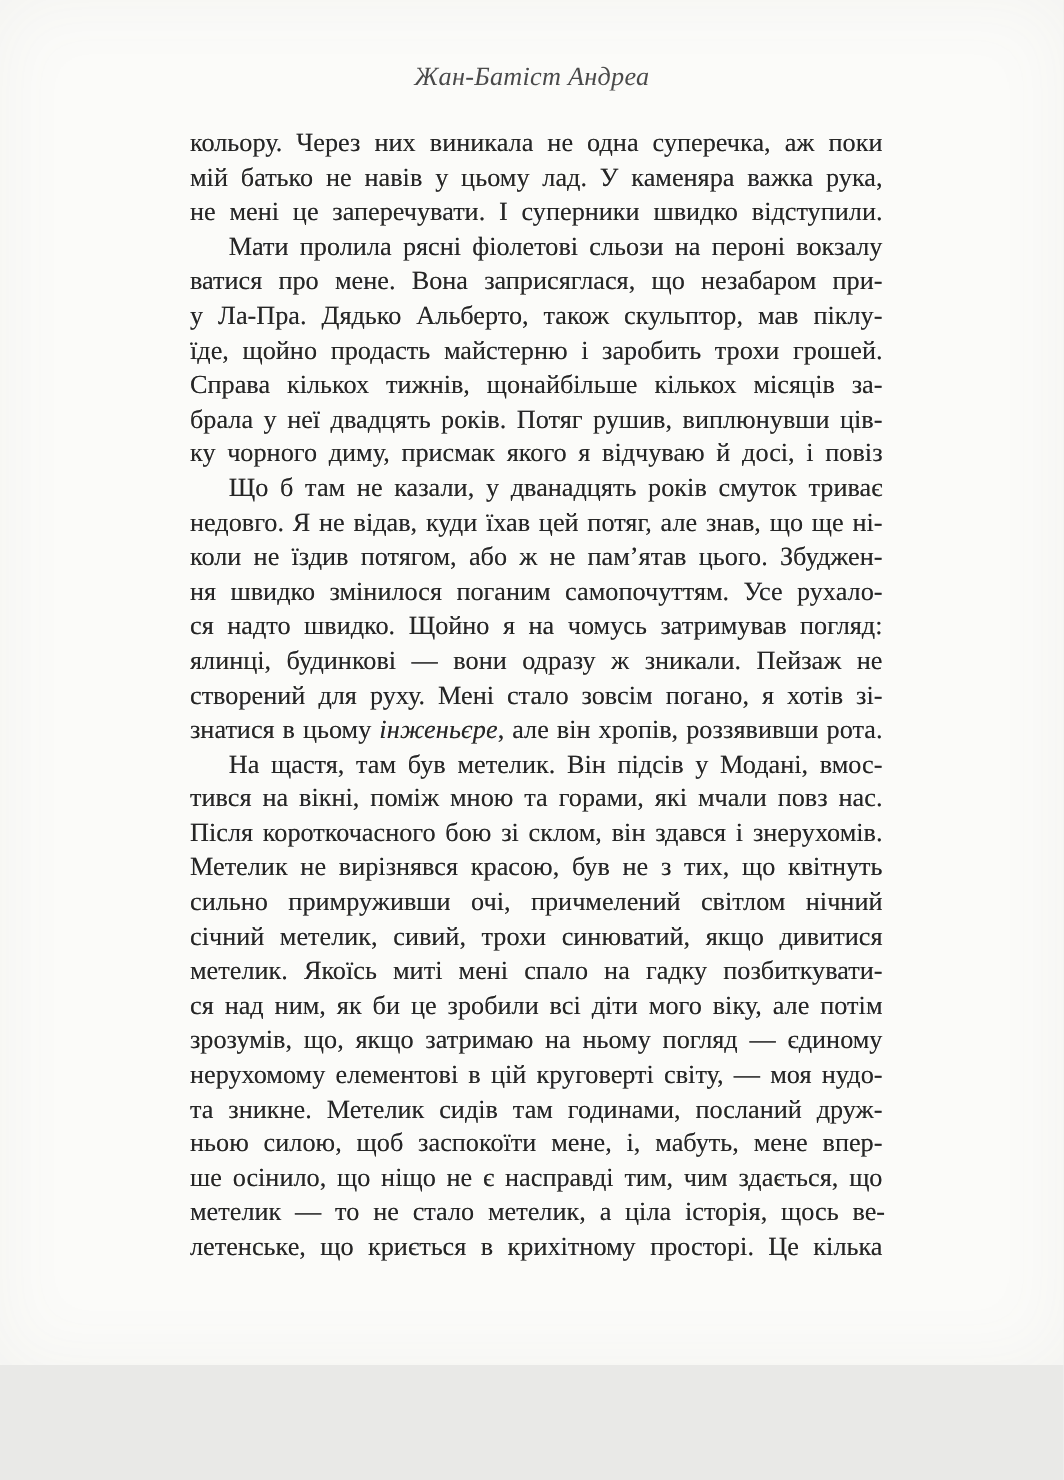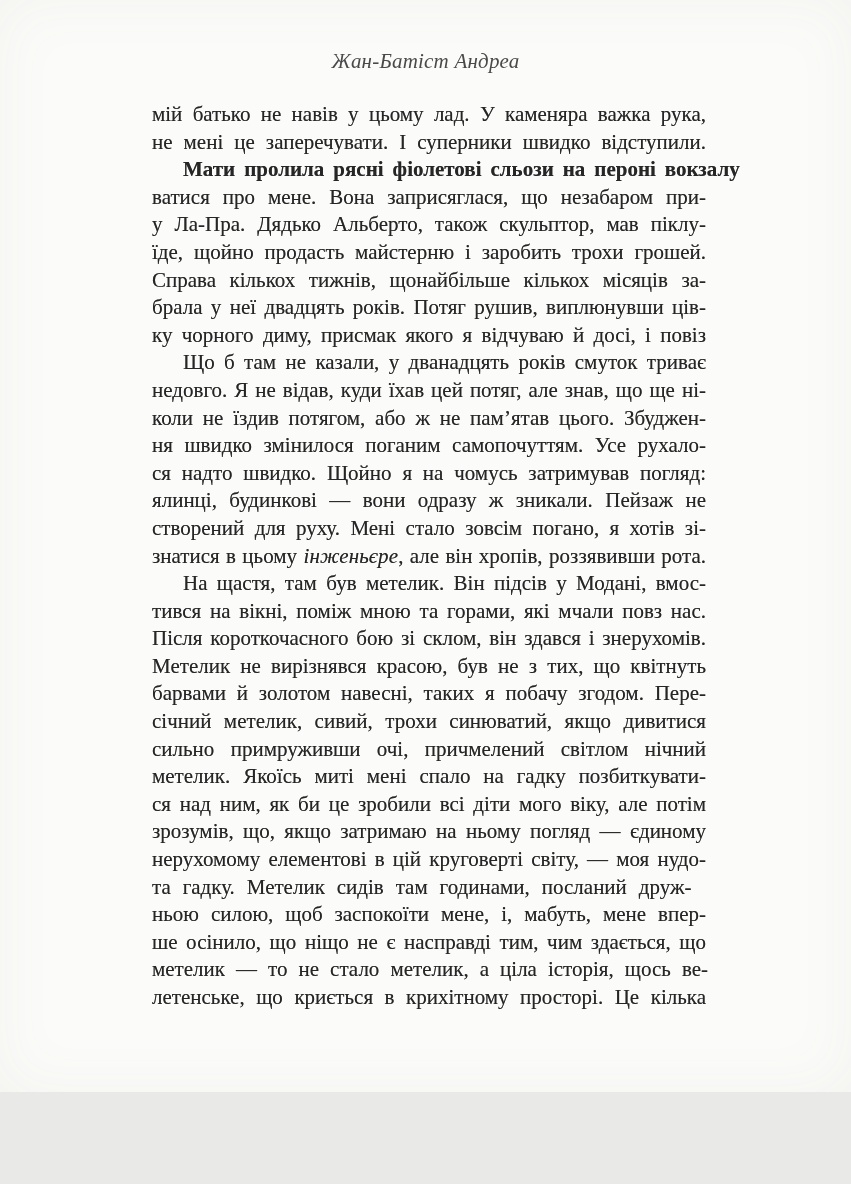--- a/index.html
+++ b/index.html
@@ -72,25 +72,26 @@
   }
 </style>
 </head>
 <body>
 
 <div class="page">
   <div class="running-head">Жан-Батіст Андреа</div>
 
   <div class="text-block">
       <div class="para">
+        <div class="line"><span class="ln" style="word-spacing: 5.99219px;">кольору. Через них виникала не одна суперечка, аж поки</span></div>
         <div class="line"><span class="ln" style="word-spacing: 5.02969px;">мій батько не навів у цьому лад. У каменяра важка рука,</span></div>
         <div class="line"><span class="ln" style="word-spacing: 5.76339px;">не мені це заперечувати. І суперники швидко відступили.</span></div>
       </div>
       <div class="para">
-        <div class="line indent"><span class="ln" style="word-spacing: 3.73661px; font-weight: bold;">Мати пролила рясні фіолетові сльози на пероні вокзалу</span></div>
+        <div class="line indent"><span class="ln" style="word-spacing: 3.73661px;">Мати пролила рясні фіолетові сльози на пероні вокзалу</span></div>
         <div class="line"><span class="ln" style="word-spacing: 7.69643px;">ватися про мене. Вона заприсяглася, що незабаром при-</span></div>
         <div class="line"><span class="ln" style="word-spacing: 6.71205px;">у Ла-Пра. Дядько Альберто, також скульптор, мав піклу-</span></div>
         <div class="line"><span class="ln" style="word-spacing: 5.63839px;">їде, щойно продасть майстерню і заробить трохи грошей.</span></div>
         <div class="line"><span class="ln" style="word-spacing: 8.27604px;">Справа кількох тижнів, щонайбільше кількох місяців за-</span></div>
         <div class="line"><span class="ln" style="word-spacing: 3.12109px;">брала у неї двадцять років. Потяг рушив, виплюнувши ців-</span></div>
         <div class="line"><span class="ln" style="word-spacing: 4.07188px;">ку чорного диму, присмак якого я відчуваю й досі, і повіз</span></div>
       </div>
       <div class="para">
         <div class="line indent"><span class="ln" style="word-spacing: 4.1059px;">Що б там не казали, у дванадцять років смуток триває</span></div>
         <div class="line"><span class="ln" style="word-spacing: 1.76042px;">недовго. Я не відав, куди їхав цей потяг, але знав, що ще ні-</span></div>
@@ -99,28 +100,27 @@
         <div class="line"><span class="ln" style="word-spacing: 5.54883px;">ся надто швидко. Щойно я на чомусь затримував погляд:</span></div>
         <div class="line"><span class="ln" style="word-spacing: 7.11133px; text-align: right;">ялинці, будинкові — вони одразу ж зникали. Пейзаж не</span></div>
         <div class="line"><span class="ln" style="word-spacing: 5.14583px;">створений для руху. Мені стало зовсім погано, я хотів зі-</span></div>
         <div class="line"><span class="ln" style="word-spacing: 1.12305px;">знатися в цьому <em>інженьєре</em>, але він хропів, роззявивши рота.</span></div>
       </div>
       <div class="para">
         <div class="line indent"><span class="ln" style="word-spacing: 4.11632px;">На щастя, там був метелик. Він підсів у Модані, вмос-</span></div>
         <div class="line"><span class="ln" style="word-spacing: 3.49844px;">тився на вікні, поміж мною та горами, які мчали повз нас.</span></div>
         <div class="line"><span class="ln" style="word-spacing: 2.56836px;">Після короткочасного бою зі склом, він здався і знерухомів.</span></div>
         <div class="line"><span class="ln" style="word-spacing: 4.91146px;">Метелик не вирізнявся красою, був не з тих, що квітнуть</span></div>
-        <div class="line"><span class="ln" style="word-spacing: 5.53906px;">барвами й золотом навесні, таких я побачу згодом. Пере-</span></div>
+        <div class="line"><span class="ln" style="word-spacing: 11.0781px;">сильно примруживши очі, причмелений світлом нічний</span></div>
         <div class="line"><span class="ln" style="word-spacing: 7.1875px;">січний метелик, сивий, трохи синюватий, якщо дивитися</span></div>
-        <div class="line"><span class="ln" style="word-spacing: 11.0781px;">сильно примруживши очі, причмелений світлом нічний</span></div>
         <div class="line"><span class="ln" style="word-spacing: 7.625px;">метелик. Якоїсь миті мені спало на гадку позбиткувати-</span></div>
         <div class="line"><span class="ln" style="word-spacing: 3.48698px;">ся над ним, як би це зробили всі діти мого віку, але потім</span></div>
         <div class="line"><span class="ln" style="word-spacing: 4.13086px;">зрозумів, що, якщо затримаю на ньому погляд — єдиному</span></div>
         <div class="line"><span class="ln" style="word-spacing: 2.9082px;">нерухомому елементові в цій круговерті світу, — моя нудо-</span></div>
-        <div class="line"><span class="ln" style="word-spacing: 6.65179px;">та гадку. Метелик сидів там годинами, посланий друж-</span></div>
+        <div class="line"><span class="ln" style="word-spacing: 6.65179px;">та зникне. Метелик сидів там годинами, посланий друж-</span></div>
         <div class="line"><span class="ln" style="word-spacing: 6.63672px;">ньою силою, щоб заспокоїти мене, і, мабуть, мене впер-</span></div>
         <div class="line"><span class="ln" style="word-spacing: 3.36406px; text-align: center;">ше осінило, що ніщо не є насправді тим, чим здається, що</span></div>
         <div class="line"><span class="ln" style="word-spacing: 5.78281px;">метелик — то не стало метелик, а ціла історія, щось ве-</span></div>
         <div class="line"><span class="ln" style="word-spacing: 6.26339px;">летенське, що криється в крихітному просторі. Це кілька</span></div>
       </div>
     </div>
 
   <div class="folio">· 15 ·</div>
 </div>
 

